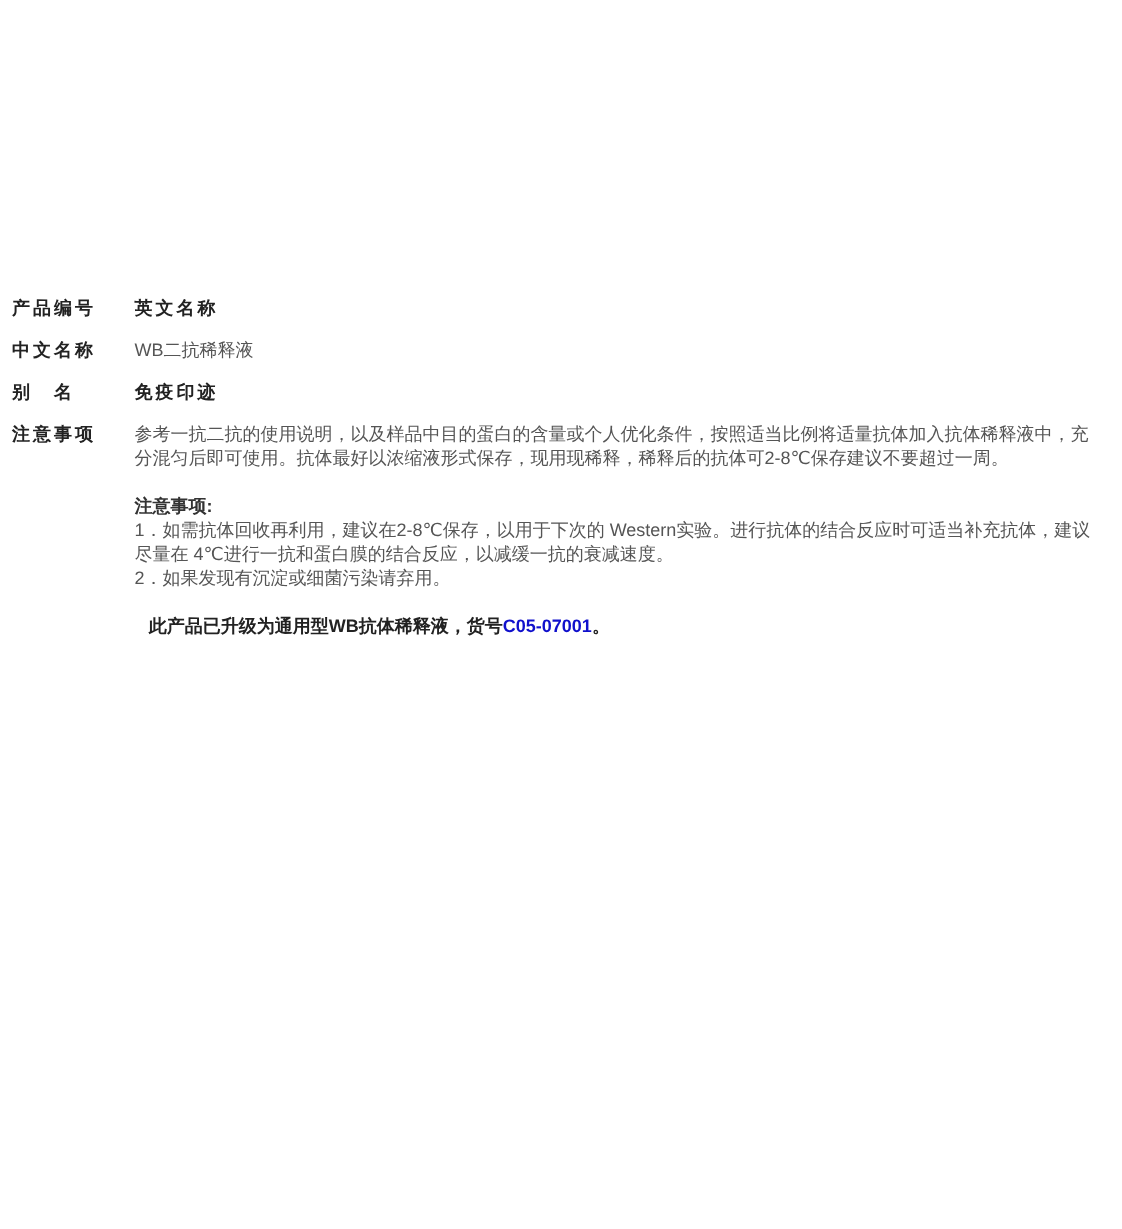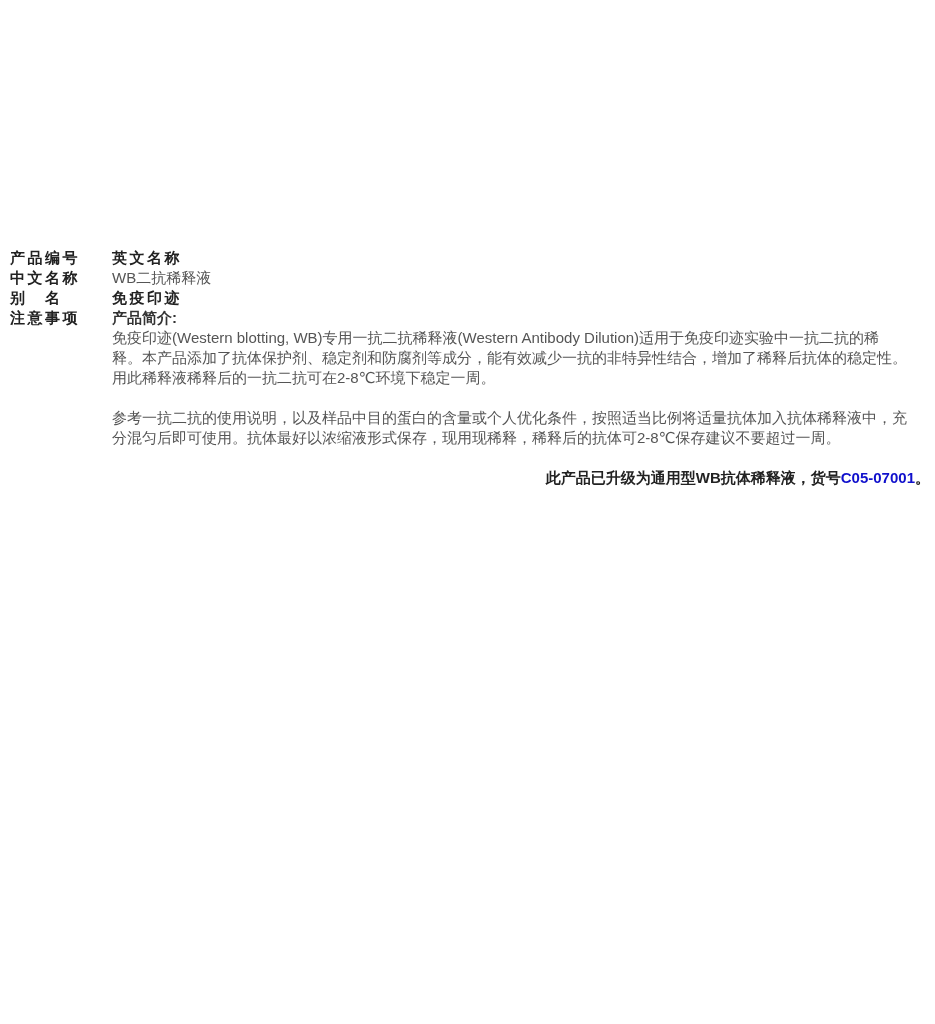--- a/index.html
+++ b/index.html
@@ -9,37 +9,37 @@
     background: #ffffff;
     overflow: hidden;
     font-family: "Liberation Sans", "DejaVu Sans", sans-serif;
     font-size: 15px;
     line-height: 20px;
   }
   .page { padding-top: 248px; padding-left: 10px; }
   .info-grid {
     display: grid;
     grid-template-columns: 102px 818px;
+    row-gap: 15px;
     align-items: start;
   }
   .field-label {
     font-weight: bold;
     color: #222222;
     letter-spacing: 2.5px;
     white-space: nowrap;
   }
   .field-value { color: #555555; }
   .intro-section { margin: 0 0 20px 0; }
   .section-heading { font-weight: bold; color: #333333; }
   .section-body { color: #555555; white-space: pre-line; }
   .upgrade-notice {
-    margin: 0;
+    margin: 12px;
     font-weight: bold;
     color: #222222;
-    text-align: right;
   }
   .product-link {
     font-weight: bold;
     text-decoration: none;
     cursor: pointer;
   }
 </style>
 </head>
 <body>
 
@@ -53,30 +53,30 @@
     <div class="field-label">中文名称</div>
     <div class="field-value">WB二抗稀释液</div>
 
     <div class="field-label">别　名</div>
 
     <div class="field-label">免疫印迹</div>
 
     <div class="field-label">注意事项</div>
     <div class="field-value">
 
-      <div class="intro-section">
-        <div class="section-heading">产品简介:</div>
-        <div class="section-body">免疫印迹(Western blotting, WB)专用一抗二抗稀释液(Western Antibody Dilution)适用于免疫印迹实验中一抗二抗的稀
-释。本产品添加了抗体保护剂、稳定剂和防腐剂等成分，能有效减少一抗的非特异性结合，增加了稀释后抗体的稳定性。
-用此稀释液稀释后的一抗二抗可在2-8℃环境下稳定一周。</div>
-      </div>
 
       <div class="intro-section">
         <div class="section-body">参考一抗二抗的使用说明，以及样品中目的蛋白的含量或个人优化条件，按照适当比例将适量抗体加入抗体稀释液中，充
 分混匀后即可使用。抗体最好以浓缩液形式保存，现用现稀释，稀释后的抗体可2-8℃保存建议不要超过一周。</div>
       </div>
 
+      <div class="intro-section">
+        <div class="section-heading">注意事项:</div>
+        <div class="section-body">1．如需抗体回收再利用，建议在2-8℃保存，以用于下次的 Western实验。进行抗体的结合反应时可适当补充抗体，建议
+尽量在 4℃进行一抗和蛋白膜的结合反应，以减缓一抗的衰减速度。
+2．如果发现有沉淀或细菌污染请弃用。</div>
+      </div>
 
       <p class="upgrade-notice"><span>此产品已升级为通用型WB抗体稀释液，货号</span><a class="product-link" href="#" style="color: rgb(16, 16, 204);">C05-07001</a><span>。</span></p>
 
     </div>
   </div>
 </div>
 
 </body></html>

